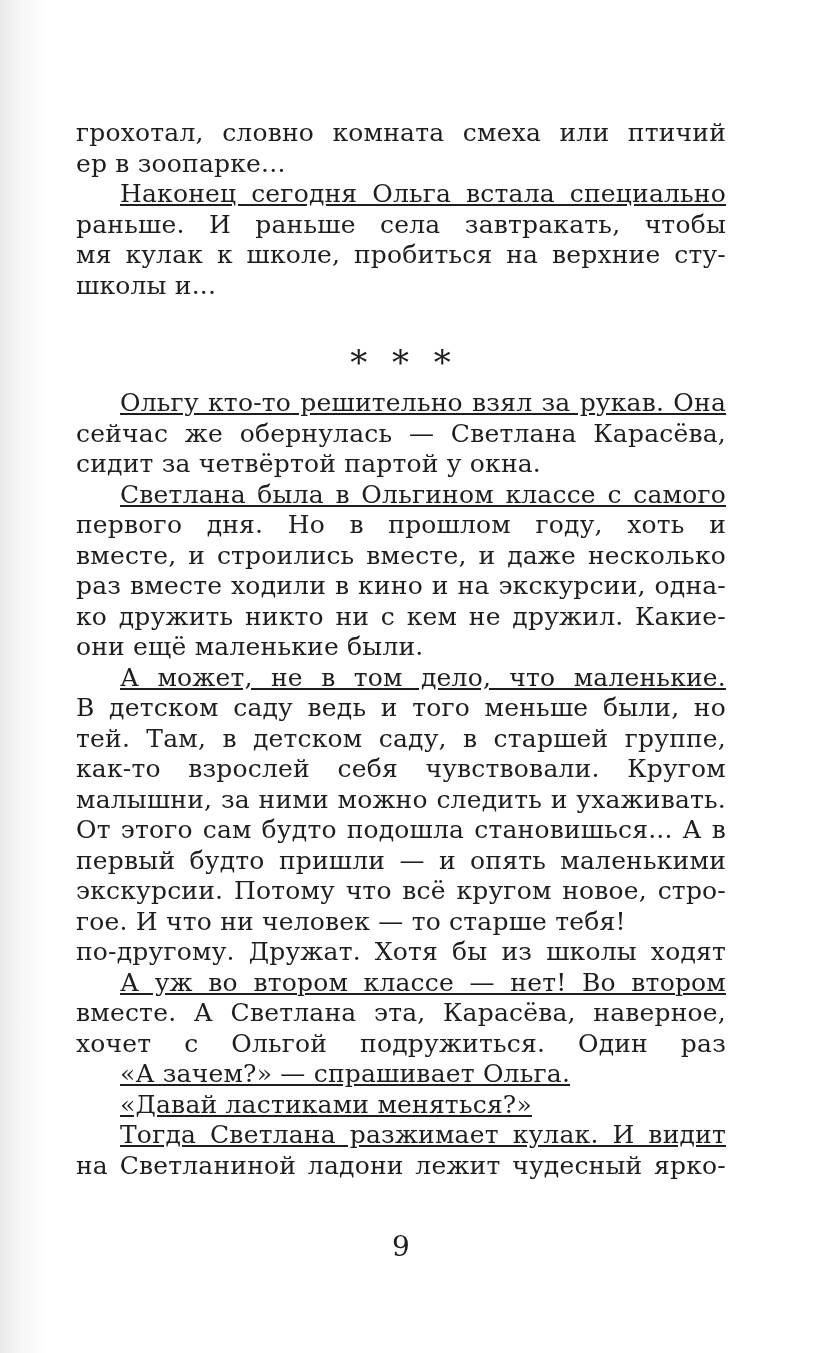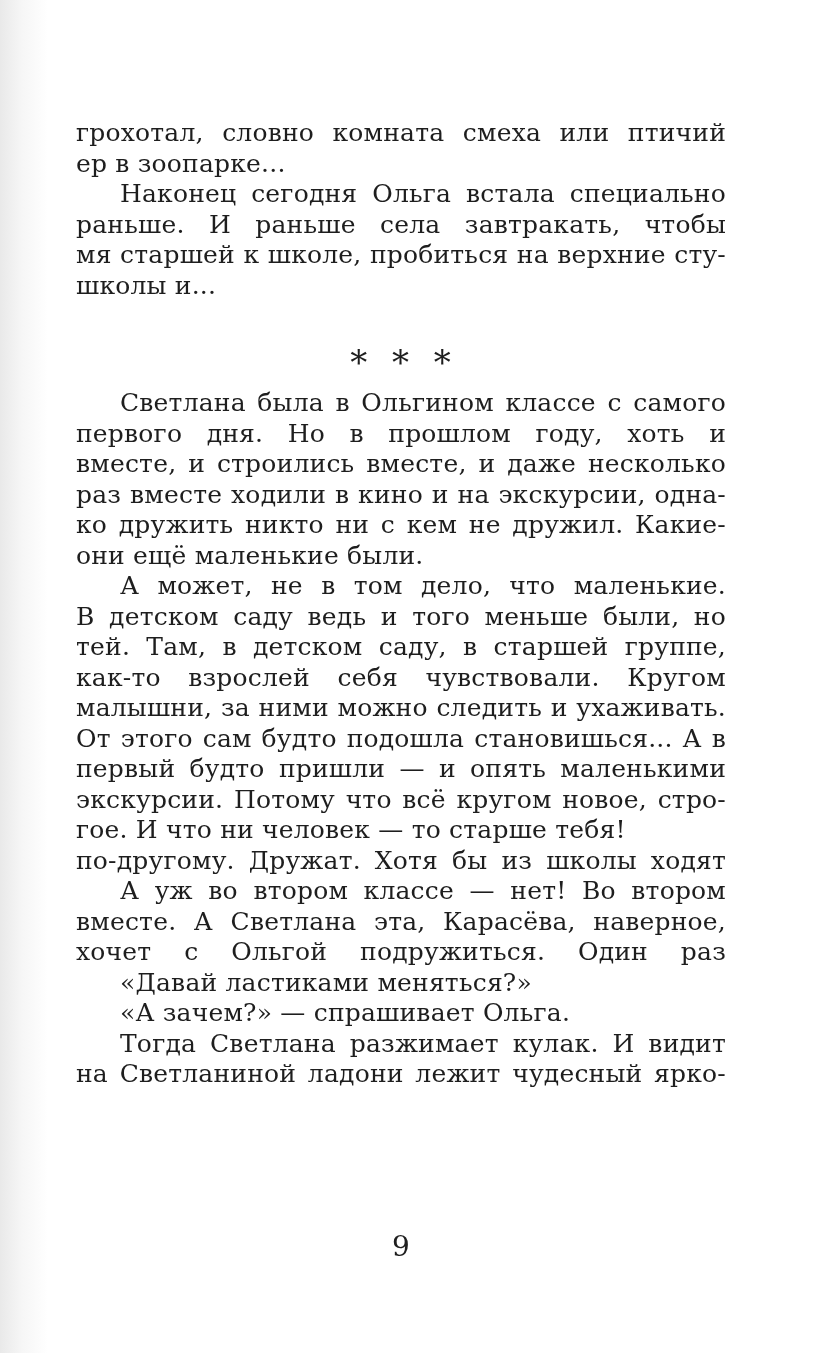--- a/index.html
+++ b/index.html
@@ -43,20 +43,21 @@
     overflow: hidden;
     text-align: justify;
     text-align-last: left;
     white-space: normal;
   }
   .line.j {
     text-align-last: justify;
   }
   .line.ind {
     text-indent: 44px;
+    text-decoration: underline;
   }
   .separator {
     height: 87px;
     box-sizing: border-box;
     display: flex;
     align-items: center;
     justify-content: center;
     padding-top: 24px;
   }
   .separator .stars {
@@ -83,25 +84,30 @@
 <div class="page">
   <div class="edge-shadow"></div>
   <div class="text-block" id="text-block">
       <div class="para">
         <div class="line j">грохотал, словно комната смеха или птичий воль-</div>
         <div class="line">ер в зоопарке...</div>
       </div>
       <div class="para">
         <div class="line j ind">Наконец сегодня Ольга встала специально</div>
         <div class="line j">раньше. И раньше села завтракать, чтобы вовре-</div>
-        <div class="line j">мя старшей к школе, пробиться на верхние сту-</div>
+        <div class="line j">мя кулак к школе, пробиться на верхние сту-</div>
         <div class="line">школы и...</div>
       </div>
       <div class="separator">
         <span class="stars">* * *</span>
+      </div>
+      <div class="para">
+        <div class="line j ind">Ольгу кто-то решительно взял за рукав. Она</div>
+        <div class="line j">сейчас же обернулась — Светлана Карасёва,</div>
+        <div class="line">сидит за четвёртой партой у окна.</div>
       </div>
       <div class="para">
         <div class="line j ind">Светлана была в Ольгином классе с самого</div>
         <div class="line j">первого дня. Но в прошлом году, хоть и учились</div>
         <div class="line j">вместе, и строились вместе, и даже несколько</div>
         <div class="line j">раз вместе ходили в кино и на экскурсии, одна-</div>
         <div class="line j">ко дружить никто ни с кем не дружил. Какие-то</div>
         <div class="line">они ещё маленькие были.</div>
       </div>
       <div class="para">
@@ -115,24 +121,24 @@
         <div class="line j">экскурсии. Потому что всё кругом новое, стро-</div>
         <div class="line">гое. И что ни человек — то старше тебя!</div>
       </div>
       <div class="para">
         <div class="line j">по-другому. Дружат. Хотя бы из школы ходят</div>
         <div class="line j ind">А уж во втором классе — нет! Во втором</div>
         <div class="line j">вместе. А Светлана эта, Карасёва, наверное,</div>
         <div class="line j">хочет с Ольгой подружиться. Один раз подошла:</div>
       </div>
       <div class="para">
-        <div class="line ind">«Давай ластиками меняться?»</div>
+        <div class="line ind">«А зачем?» — спрашивает Ольга.</div>
       </div>
       <div class="para">
-        <div class="line ind">«А зачем?» — спрашивает Ольга.</div>
+        <div class="line ind">«Давай ластиками меняться?»</div>
       </div>
       <div class="para">
         <div class="line j ind">Тогда Светлана разжимает кулак. И видит Ольга:</div>
         <div class="line j">на Светланиной ладони лежит чудесный ярко-жёл-</div>
       </div>
     </div>
   <div class="page-number">9</div>
 </div>
 
 </body></html>

